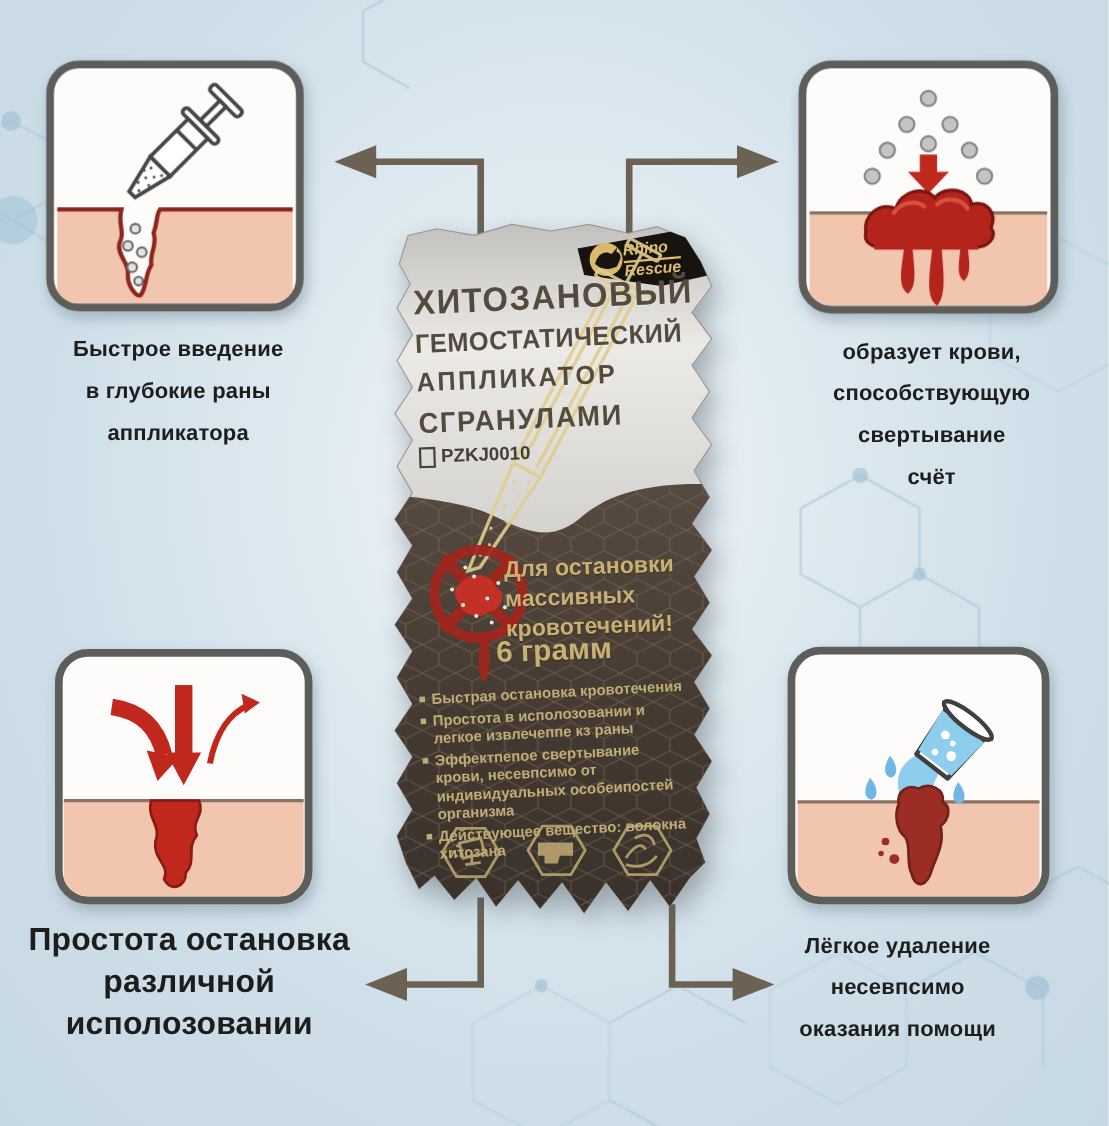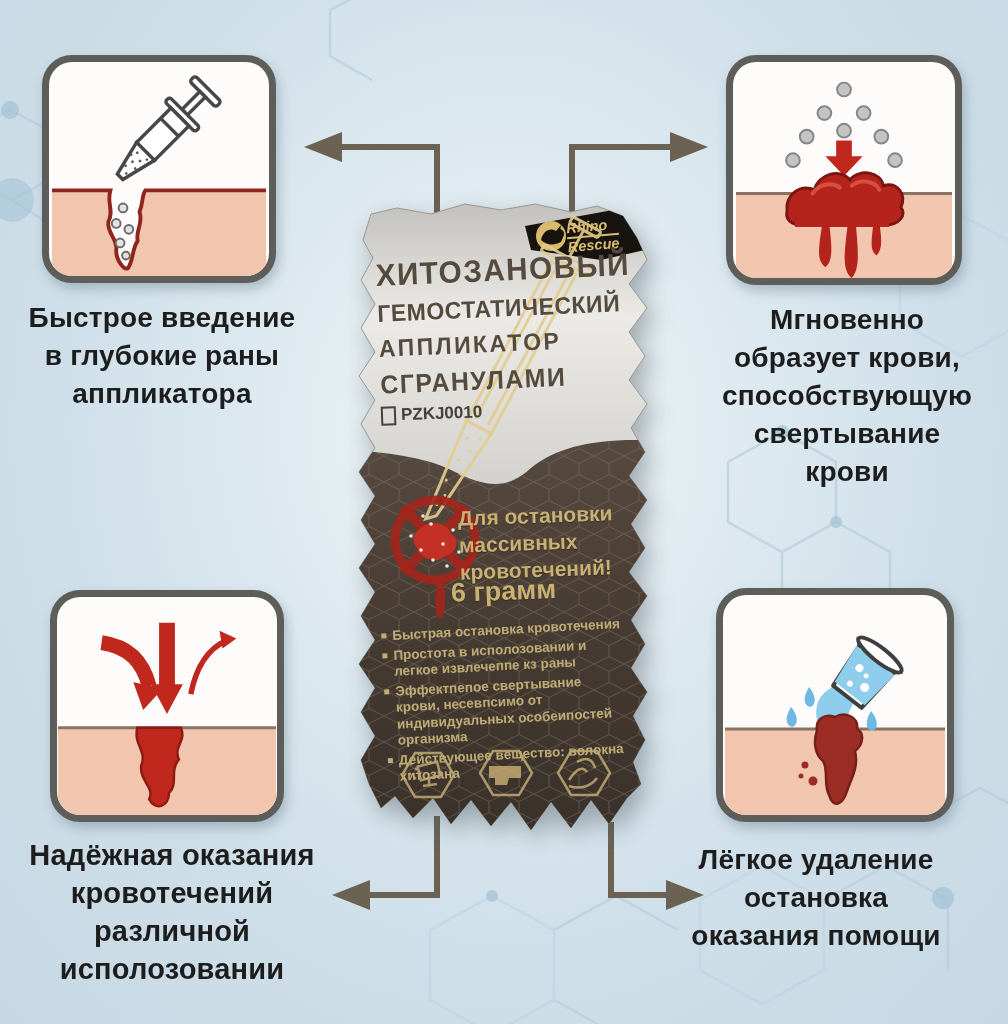--- a/index.html
+++ b/index.html
@@ -17,21 +17,21 @@
   }
   .card-tl{left:42px;top:55px;width:220px;height:214px;}
   .card-tr{left:726px;top:55px;width:222px;height:216px;}
   .card-bl{left:50px;top:590px;width:220px;height:218px;}
   .card-br{left:716px;top:588px;width:224px;height:220px;}
   .card svg{width:100%;height:100%;}
   
   .connectors{position:absolute;left:0;top:0;pointer-events:none;}
   
   .caption{position:absolute;color:#1d1d1d;font-weight:700;text-align:center;
-           font-size:28px;line-height:38px;letter-spacing:.2px;}
+           font-size:20px;line-height:38px;letter-spacing:.2px;}
   .caption span{display:block;}
   .cap-tl{left:6px;top:299px;width:312px;}
   .cap-tr{left:690px;top:301px;width:314px;}
   .cap-bl{left:0px;top:836px;width:344px;font-size:29px;}
   .cap-br{left:646px;top:841px;width:340px;}
   
   .package{position:absolute;left:339px;top:196px;width:330px;height:650px;}
   .package > svg{position:absolute;left:0;top:0;filter:drop-shadow(6px 10px 12px rgba(70,82,92,.45));}
   .pk-overlay{position:absolute;left:0;top:0;width:330px;height:650px;}
   .pk-logo{position:absolute;left:228px;top:22px;transform:rotate(-5deg);
@@ -215,35 +215,33 @@
       <path d="M666,880 L666,910 L704,895 Z"></path>
     </g>
   </svg>
 
   <div class="caption cap-tl">
     <span>Быстрое введение</span>
     <span>в глубокие раны</span>
     <span>аппликатора</span>
   </div>
   <div class="caption cap-tr">
-    <span>Мгновенно</span>
     <span>образует крови,</span>
     <span>способствующую</span>
     <span>свертывание</span>
-    <span>крови</span>
+    <span>счёт</span>
   </div>
   <div class="caption cap-bl">
-    <span>Надёжная оказания</span>
-    <span>кровотечений</span>
+    <span>Простота остановка</span>
     <span>различной</span>
     <span>исполозовании</span>
   </div>
   <div class="caption cap-br">
     <span>Лёгкое удаление</span>
-    <span>остановка</span>
+    <span>несевпсимо</span>
     <span>оказания помощи</span>
   </div>
 
   <div class="package">
     <svg width="330" height="650" viewBox="0 0 330 650">
       <defs>
         <linearGradient id="silverG" x1="0" y1="0" x2="0" y2="1">
           <stop offset="0" stop-color="#c3c1bd"></stop>
             <stop offset="0.18" stop-color="#eceae7"></stop>
           <stop offset="0.45" stop-color="#d4d2ce"></stop>

